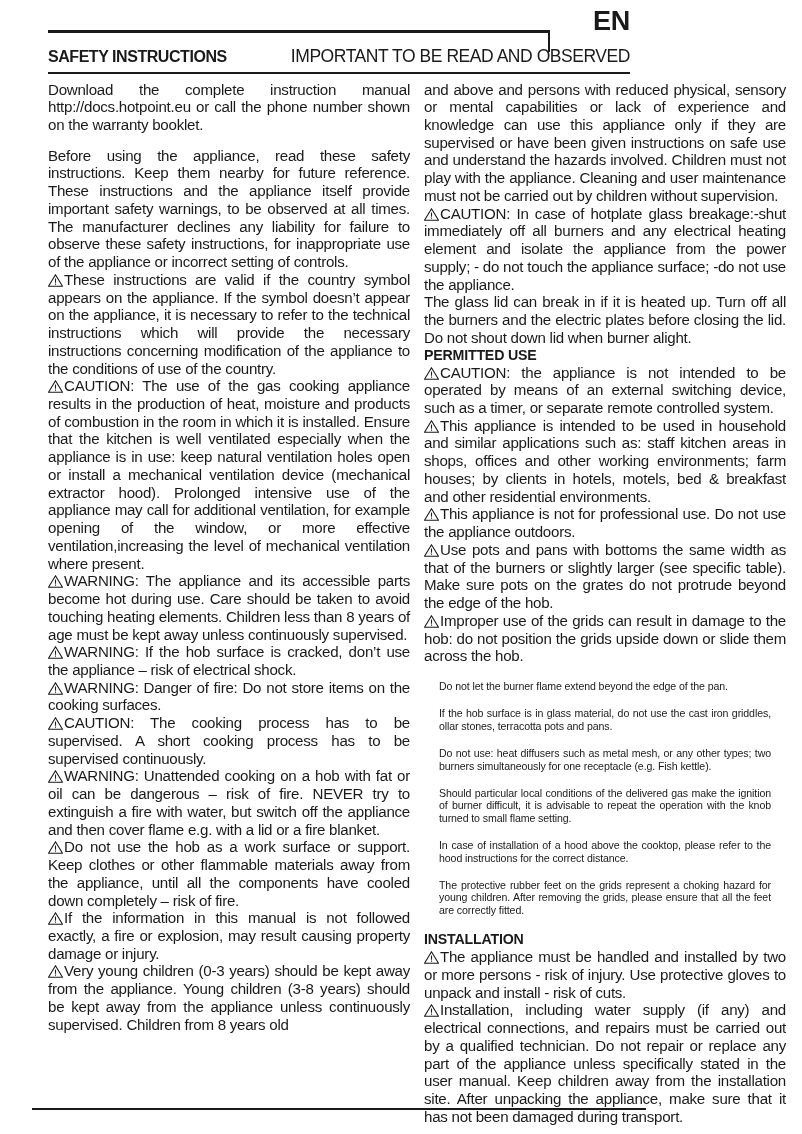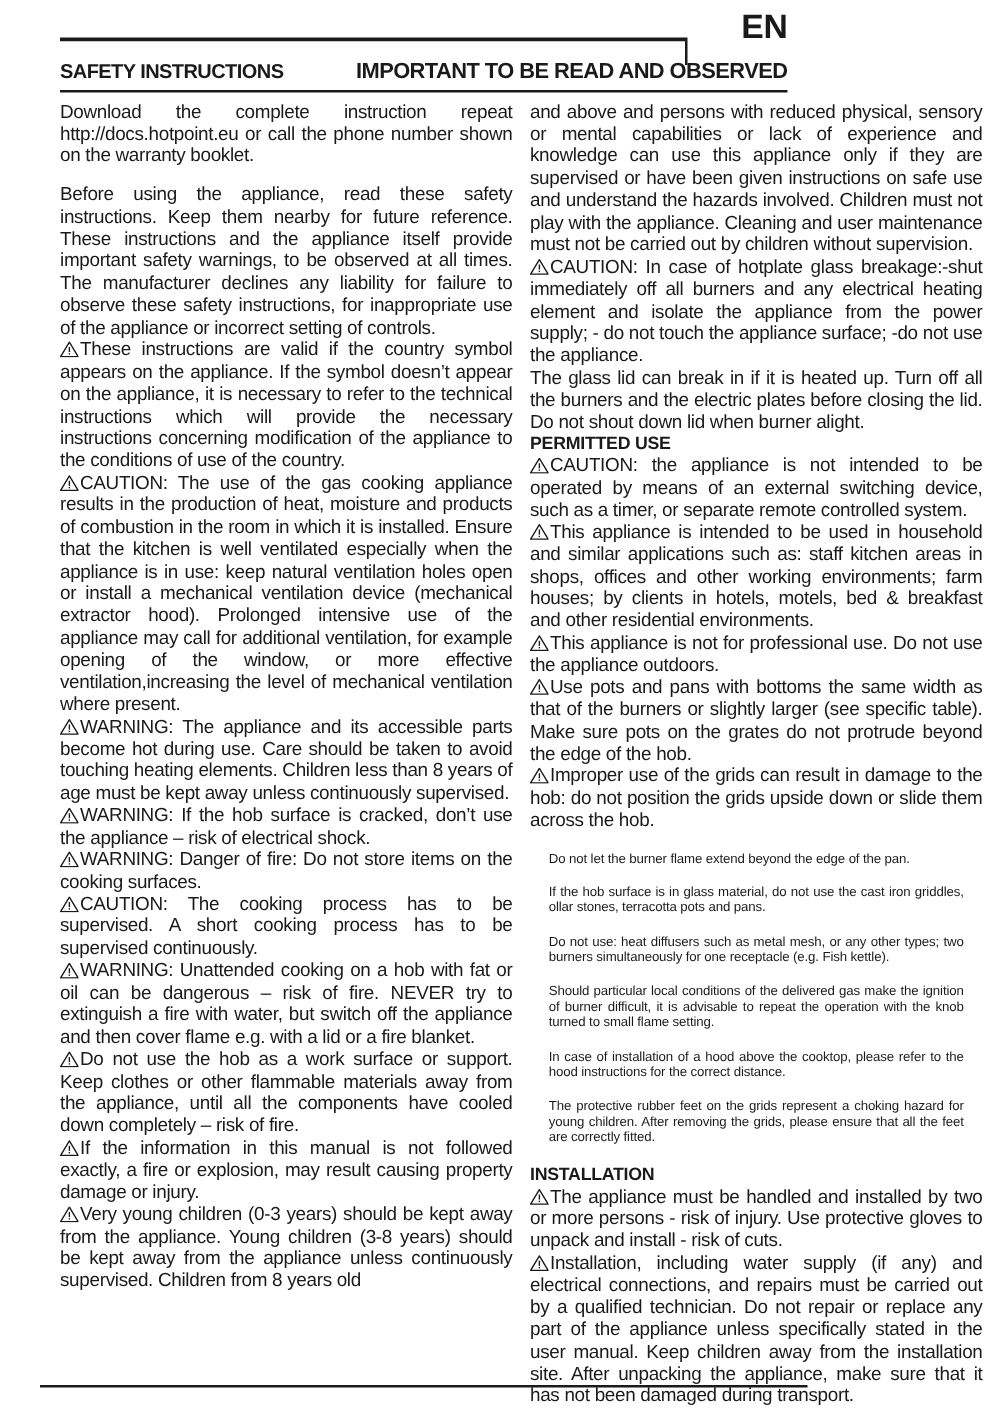--- a/index.html
+++ b/index.html
@@ -64,21 +64,21 @@
     padding-bottom: 4px;
   }
   .doc-title {
     font-size: 16px;
     font-weight: bold;
     letter-spacing: -0.45px;
     line-height: 1;
   }
   .doc-subtitle {
     font-size: 17.5px;
-    font-weight: bold;
+    font-weight: normal;
     letter-spacing: -0.45px;
     line-height: 1;
   }
   .title-underline {
     height: 2px;
     background: #1a1a1a;
     margin-top: 2px;
   }
 
   
@@ -154,21 +154,21 @@
     <div class="title-row">
       <div class="doc-title">SAFETY INSTRUCTIONS</div>
       <div class="doc-subtitle">IMPORTANT TO BE READ AND OBSERVED</div>
     </div>
     <div class="title-underline"></div>
   </div>
 
   <div class="columns">
 
     <div class="col" id="left-col">
-        <p class=""><span>Download the complete instruction repeat </span><span style="font-weight: normal;">http://docs.hotpoint.eu</span><span> or call the phone number shown on the warranty booklet.</span></p>
+        <p class=""><span>Download the complete instruction manual </span><span style="font-weight: normal;">http://docs.hotpoint.eu</span><span> or call the phone number shown on the warranty booklet.</span></p>
         <div class="spacer"></div>
         <p class=""><span>Before using the appliance, read these safety instructions. Keep them nearby for future reference. These instructions and the appliance itself provide important safety warnings, to be observed at all times. The manufacturer declines any liability for failure to observe these safety instructions, for inappropriate use of the appliance or incorrect setting of controls.</span></p>
         <p class=""><span class="warn"><svg viewBox="0 0 30 26" xmlns="http://www.w3.org/2000/svg">
               <path d="M15 1.4 L29 24.6 L1 24.6 Z" fill="none" stroke="#1a1a1a" stroke-width="2.2" stroke-linejoin="round"></path>
               <rect x="13.9" y="9.2" width="2.2" height="8.2" fill="#1a1a1a"></rect>
               <rect x="13.9" y="19.1" width="2.2" height="2.3" fill="#1a1a1a"></rect>
             </svg></span><span>These instructions are valid if the country symbol appears on the appliance. If the symbol doesn’t appear on the appliance, it is necessary to refer to the technical instructions which will provide the necessary instructions concerning modification of the appliance to the conditions of use of the country.</span></p>
         <p class=""><span class="warn"><svg viewBox="0 0 30 26" xmlns="http://www.w3.org/2000/svg">
               <path d="M15 1.4 L29 24.6 L1 24.6 Z" fill="none" stroke="#1a1a1a" stroke-width="2.2" stroke-linejoin="round"></path>
               <rect x="13.9" y="9.2" width="2.2" height="8.2" fill="#1a1a1a"></rect>

